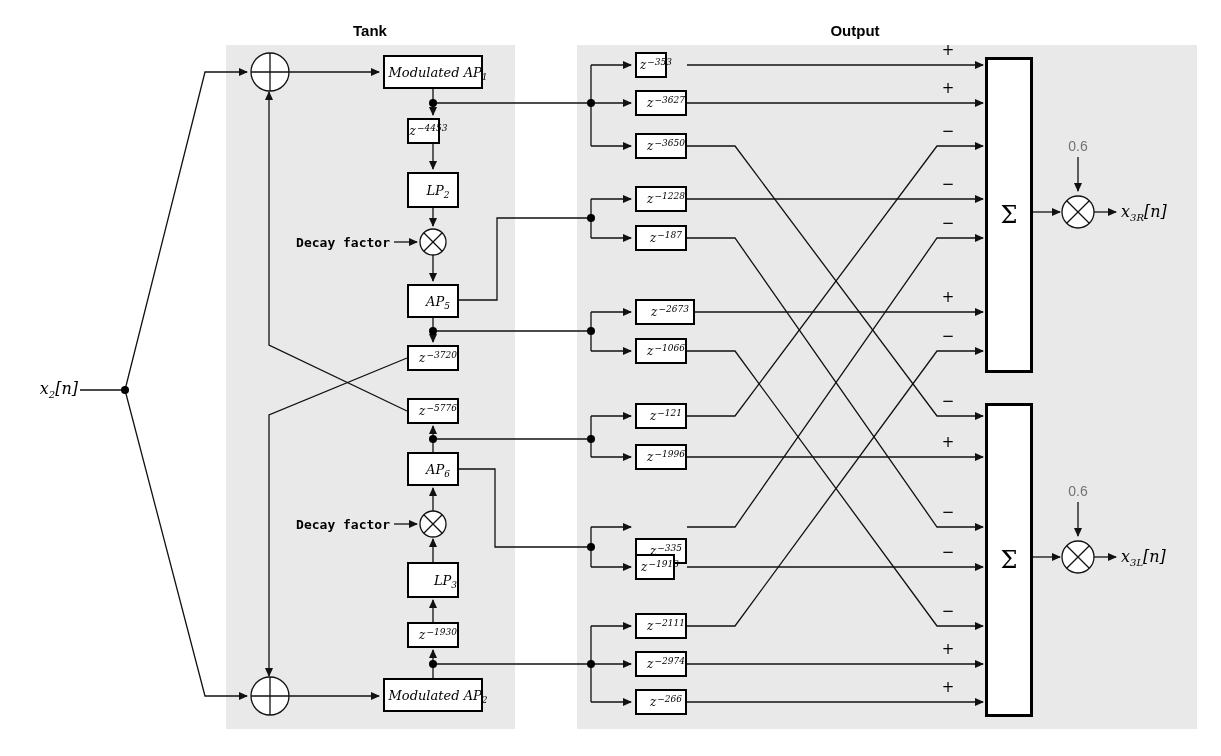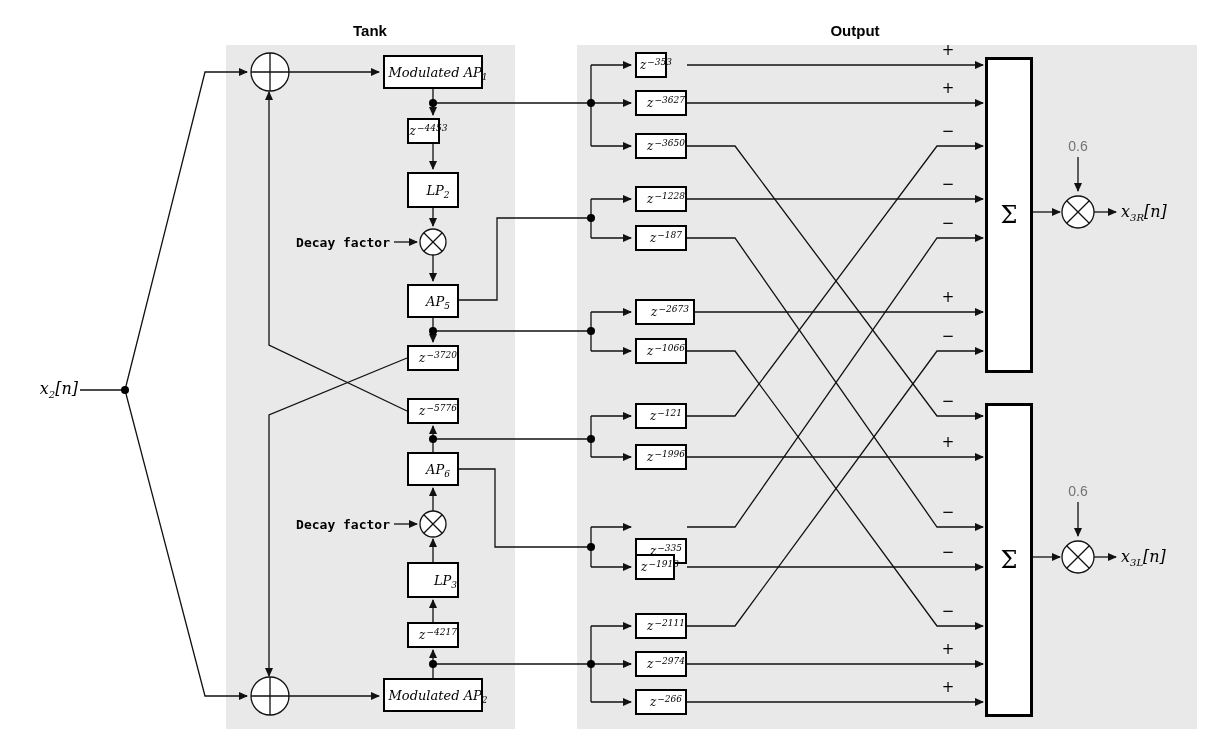--- a/index.html
+++ b/index.html
@@ -186,21 +186,21 @@
   <div class="box tap" style="left:407px;top:398px;width:52px;height:26px;">
       <span><i>z</i><sup>−5776</sup></span>
     </div>
   <div class="box" style="left:407px;top:452px;width:52px;height:34px;">
       <span><i>AP</i><sub>6</sub></span>
     </div>
   <div class="box" style="left:407px;top:562px;width:52px;height:36px;justify-content:flex-end;">
       <span><i>LP</i><sub>3</sub></span>
     </div>
   <div class="box tap" style="left:407px;top:622px;width:52px;height:26px;">
-      <span><i>z</i><sup>−4217</sup></span>
+      <span><i>z</i><sup>−1930</sup></span>
     </div>
   <div class="box" style="left:383px;top:678px;width:100px;height:34px;">
       <span><i>Modulated AP</i><sub>2</sub></span>
     </div>
 
   <div class="decay" style="left:250px;top:235px;width:140px;">Decay factor</div>
   <div class="decay" style="left:250px;top:517px;width:140px;">Decay factor</div>
 
   <div class="box tap" style="left:635px;top:52px;width:32px;height:26px;">
       <span><i>z</i><sup>−353</sup></span>

